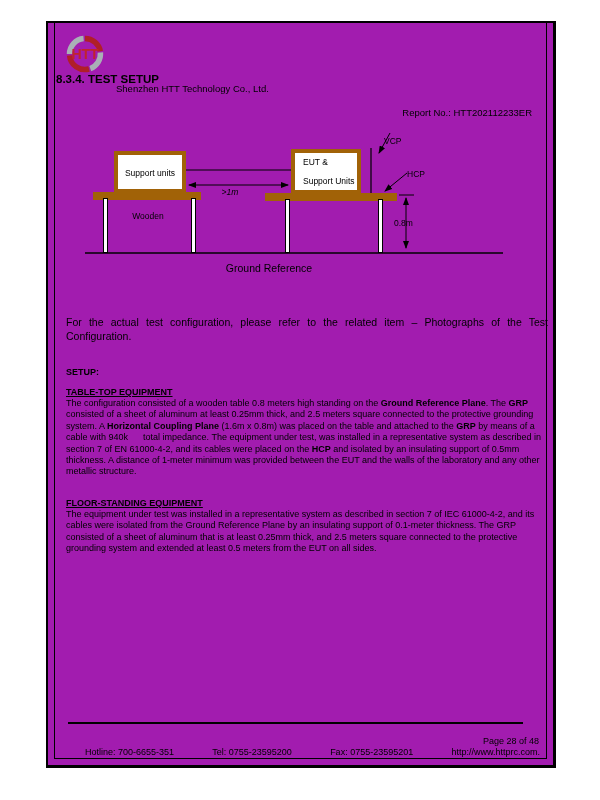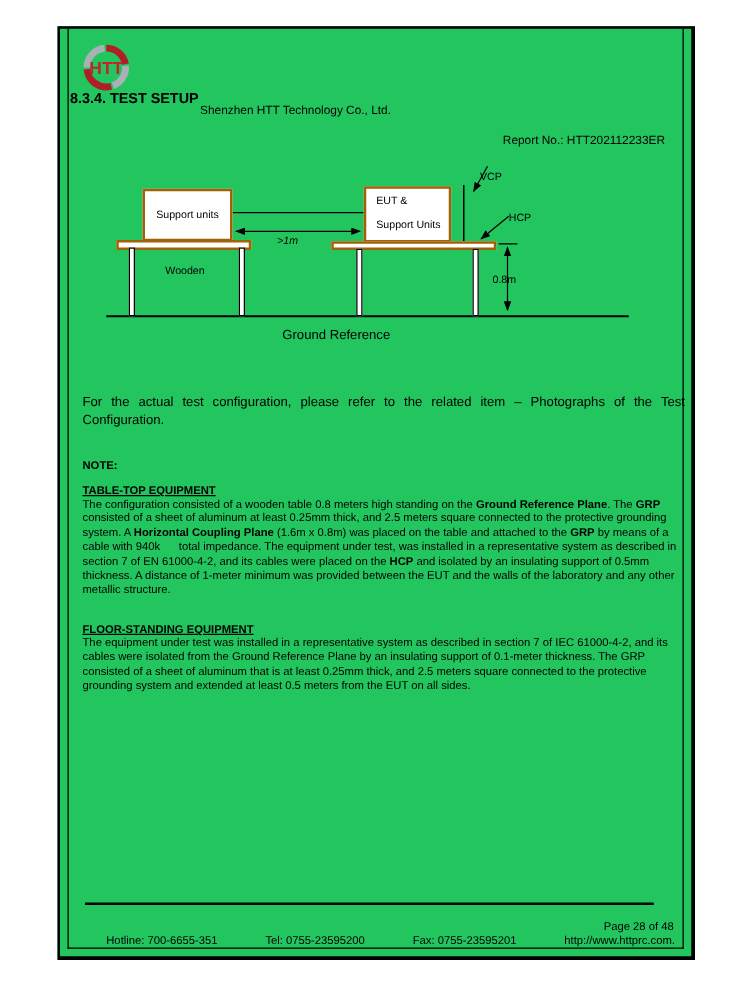--- a/index.html
+++ b/index.html
@@ -1,29 +1,29 @@
 <!DOCTYPE html>
 <html><head>
 <meta charset="utf-8">
 <style>
   html,body{margin:0;padding:0;background:#fff;}
   body{width:600px;height:800px;position:relative;font-family:"Liberation Sans","DejaVu Sans",sans-serif;color:#000;}
-  .page{position:absolute;left:46px;top:21px;width:505px;height:742px;border:2px solid #000;border-right-width:3px;border-bottom-width:3px;background:#22c55e;}
+  .page{position:absolute;left:46px;top:21px;width:505px;height:742px;border:2px solid #000;border-right-width:3px;border-bottom-width:3px;background:#a21caf;}
   .inner-frame{position:absolute;top:0;left:6px;right:6px;bottom:6px;border:1px solid #000;border-top:none;pointer-events:none;}
   .abs{position:absolute;}
   .nowrap{white-space:nowrap;}
   .b{font-weight:bold;}
   
   .logo{left:14px;top:6px;width:46px;height:46px;}
-  .company{left:68px;top:60px;font-size:9.5px;margin-left:44px;}
+  .company{left:68px;top:60px;font-size:9.5px;}
   .report-no{right:21px;top:60px;font-size:9.5px;margin-top:24px;}
   .section-title{left:8px;top:50px;font-size:11.5px;font-weight:bold;}
   
   .diagram-svg{left:0;top:100px;width:505px;height:150px;}
-  .dbox{position:absolute;border:2px solid #a16207;background:#fff;box-sizing:border-box;}
+  .dbox{position:absolute;border:4px solid #a16207;background:#fff;box-sizing:border-box;}
   .box-left{left:66px;top:128px;width:72px;height:42px;}
   .box-right{left:243px;top:126px;width:70px;height:45px;font-size:8.5px;padding:4px 0 0 8px;}
   .box-right .l2{margin-top:9px;}
   .box-left-label{width:100%;text-align:center;margin-top:13px;font-size:8.5px;}
   .ttop-left{left:45px;top:169px;width:108px;height:8px;}
   .ttop-right{left:217px;top:170px;width:132px;height:7px;}
   .leg{position:absolute;width:5px;border:1px solid #000;background:#fff;box-sizing:border-box;}
   .leg.l1{left:55px;top:175px;height:55px;}
   .leg.l2{left:143px;top:175px;height:55px;}
   .leg.r1{left:237px;top:176px;height:54px;}
@@ -97,21 +97,21 @@
   <div class="leg r2"></div>
 
   <div class="lbl wooden">Wooden</div>
   <div class="lbl dist">&gt;1m</div>
   <div class="lbl vcp">VCP</div>
   <div class="lbl hcp">HCP</div>
   <div class="lbl h08">0.8m</div>
   <div class="lbl ground-ref">Ground Reference</div>
 
   <div class="abs intro">For the actual test configuration, please refer to the related item – Photographs of the Test Configuration.</div>
-  <div class="abs note">NOTE:</div>
+  <div class="abs note">SETUP:</div>
   <div class="abs eq-heading hd1 nowrap">TABLE-TOP EQUIPMENT</div>
   <div class="abs para p1"><span>The configuration consisted of a wooden table 0.8 meters high standing on the </span><span class="b">Ground Reference Plane</span><span>. The </span><span class="b">GRP</span><span> consisted of a sheet of aluminum at least 0.25mm thick, and 2.5 meters square connected to the protective grounding system. A </span><span class="b">Horizontal Coupling Plane</span><span> (1.6m x 0.8m) was placed on the table and attached to the </span><span class="b">GRP</span><span> by means of a cable with 940k&nbsp;&nbsp;&nbsp;&nbsp;&nbsp; total impedance. The equipment under test, was installed in a representative system as described in section 7 of EN 61000-4-2, and its cables were placed on the </span><span class="b">HCP</span><span> and isolated by an insulating support of 0.5mm thickness. A distance of 1-meter minimum was provided between the EUT and the walls of the laboratory and any other metallic structure.</span></div>
   <div class="abs eq-heading hd2 nowrap">FLOOR-STANDING EQUIPMENT</div>
   <div class="abs para p2">The equipment under test was installed in a representative system as described in section 7 of IEC 61000-4-2, and its cables were isolated from the Ground Reference Plane by an insulating support of 0.1-meter thickness. The GRP consisted of a sheet of aluminum that is at least 0.25mm thick, and 2.5 meters square connected to the protective grounding system and extended at least 0.5 meters from the EUT on all sides.</div>
 
   <div class="abs foot-rule"></div>
   <div class="abs page-info nowrap">Page 28 of 48</div>
   <div class="abs contacts">
     <span>Hotline: 700-6655-351</span>
     <span>Tel: 0755-23595200</span>

